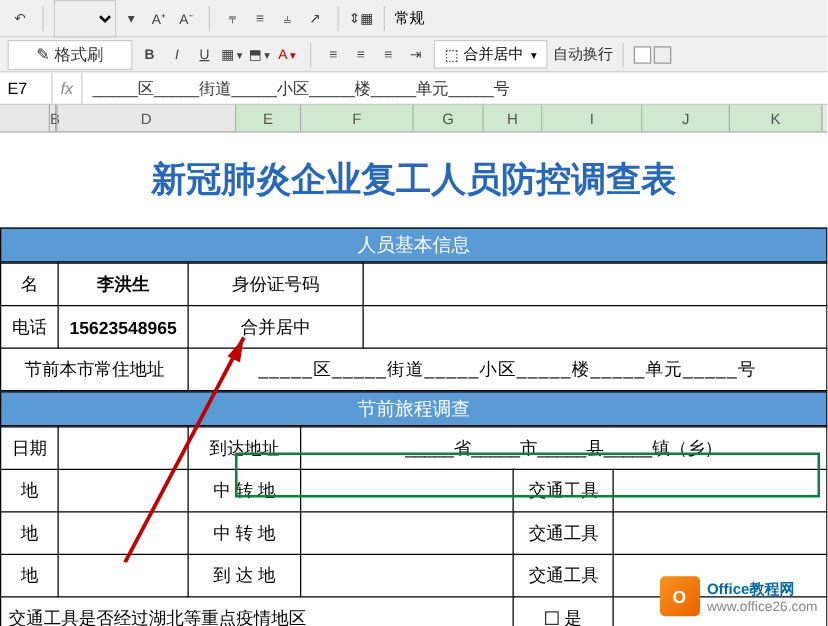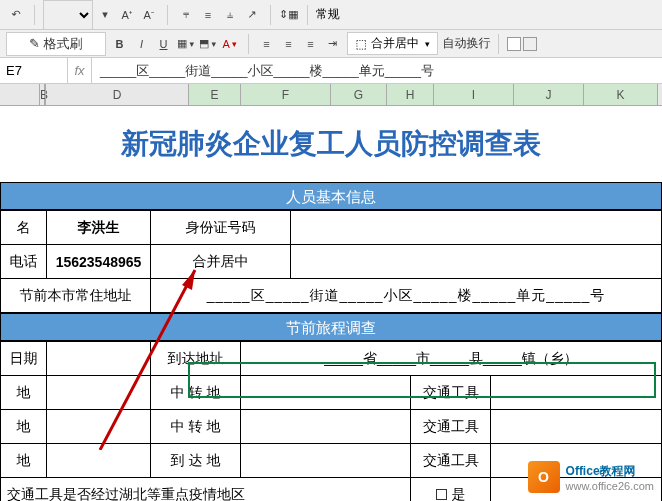--- a/index.html
+++ b/index.html
@@ -13,21 +13,21 @@
     .row-h-indicator { display: flex; align-items: center; gap: 2px; font-size: 11px; color: #333; }
     
     .toolbar2 { display: flex; align-items: center; gap: 4px; padding: 2px 6px; background: #f0f0f0; border-bottom: 1px solid #ccc; height: 28px; }
     .brush-label { font-size: 13px; color: #333; padding: 2px 22px; border: 1px solid #ccc; background: #fff; }
     .center-btn { border: 1px solid #ccc; padding: 2px 8px; font-size: 12px; background: #fff; cursor: pointer; display: flex; align-items: center; gap: 4px; }
     .autowrap { font-size: 12px; color: #333; }
     .presets { display: flex; gap: 2px; }
     .preset-box { width: 14px; height: 14px; border: 1px solid #999; }
     
     .formula-bar { display: flex; align-items: center; border-bottom: 1px solid #ccc; height: 26px; background: #fff; }
-    .name-box { width: 68px; border-right: 1px solid #ccc; padding: 0 6px; height: 100%; display: flex; align-items: center; }
+    .name-box { width: 42px; border-right: 1px solid #ccc; padding: 0 6px; height: 100%; display: flex; align-items: center; }
     .fx { width: 24px; text-align: center; font-style: italic; color: #888; border-right: 1px solid #ccc; height: 100%; display: flex; align-items: center; justify-content: center; cursor: pointer; }
     .formula-input { flex: 1; padding: 0 8px; height: 100%; display: flex; align-items: center; color: #333; }
     
     .sheet { position: relative; }
     .col-headers { display: flex; height: 22px; background: #e8e8e8; border-bottom: 1px solid #aaa; }
     .corner { width: 40px; border-right: 1px solid #aaa; background: #e8e8e8; }
     .col-h { border-right: 1px solid #aaa; text-align: center; line-height: 22px; font-size: 12px; color: #555; }
     .col-B { width: 5px; }
     .col-C { width: 1px; }
     .col-D { width: 143px; }

